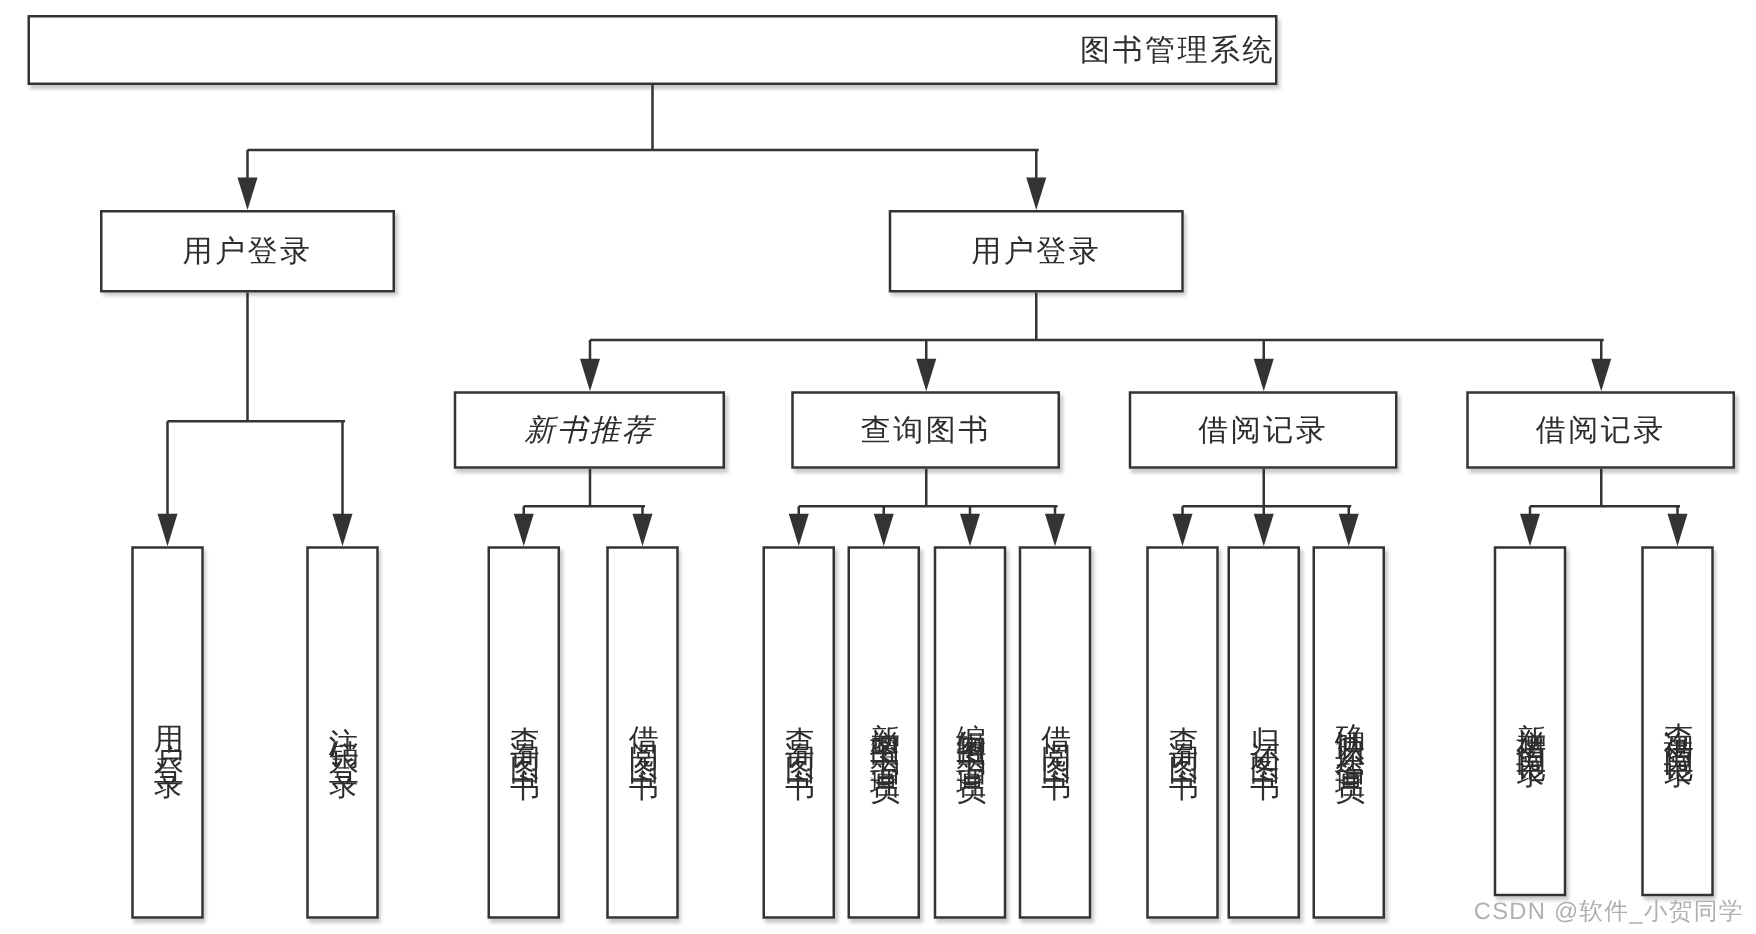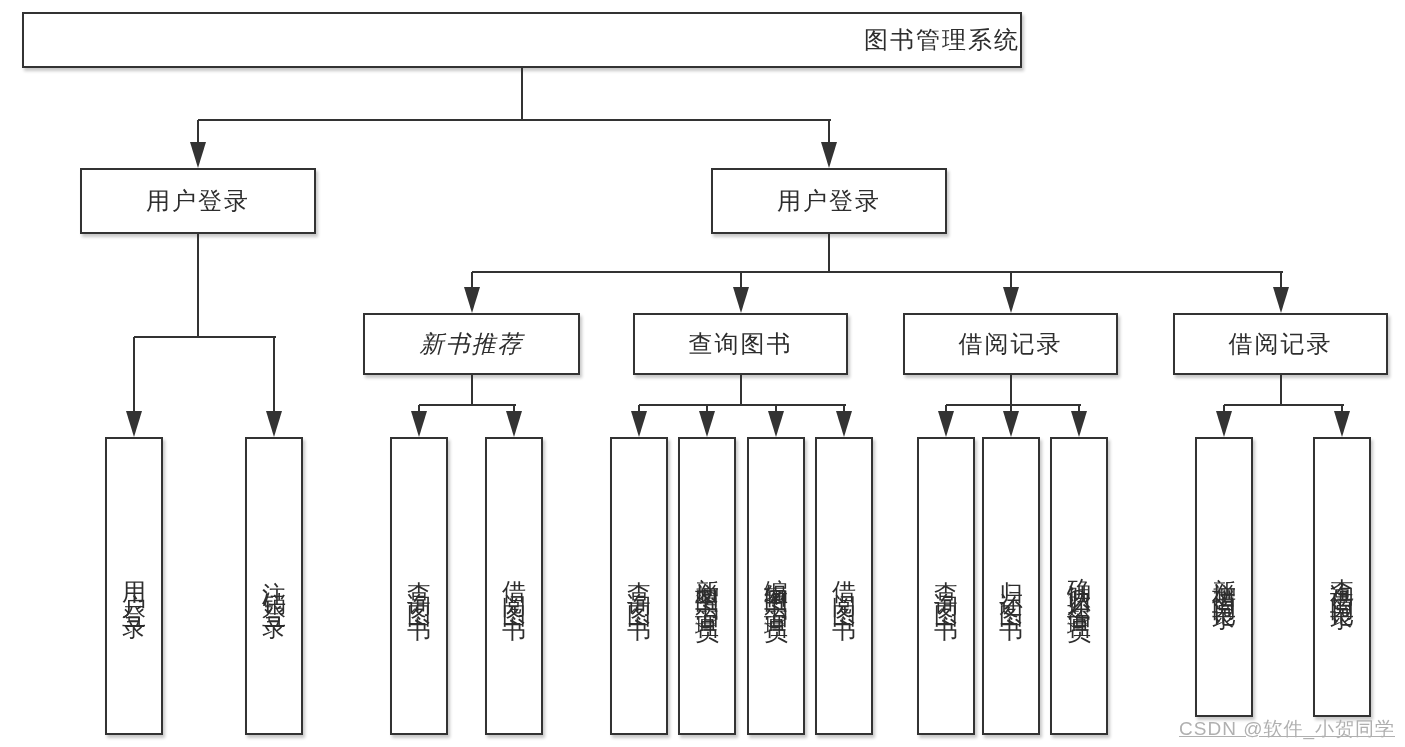--- a/index.html
+++ b/index.html
@@ -51,21 +51,20 @@
     border-top:26px solid var(--line);
   }
   .watermark{
     position:absolute;
     right:10px;
     bottom:5px;
     font-size:19px;
     color:var(--wm);
     letter-spacing:1px;
     white-space:nowrap;
-    text-decoration:underline;
   }
 </style>
 </head>
 <body>
 
 <div id="stage">
   <div id="diagram">
       <div class="node node-h" style="left: 22px; top: 12px; width: 1000px; height: 56px; justify-content: flex-end;">
         <span class="node-label">图书管理系统</span>
       </div>

